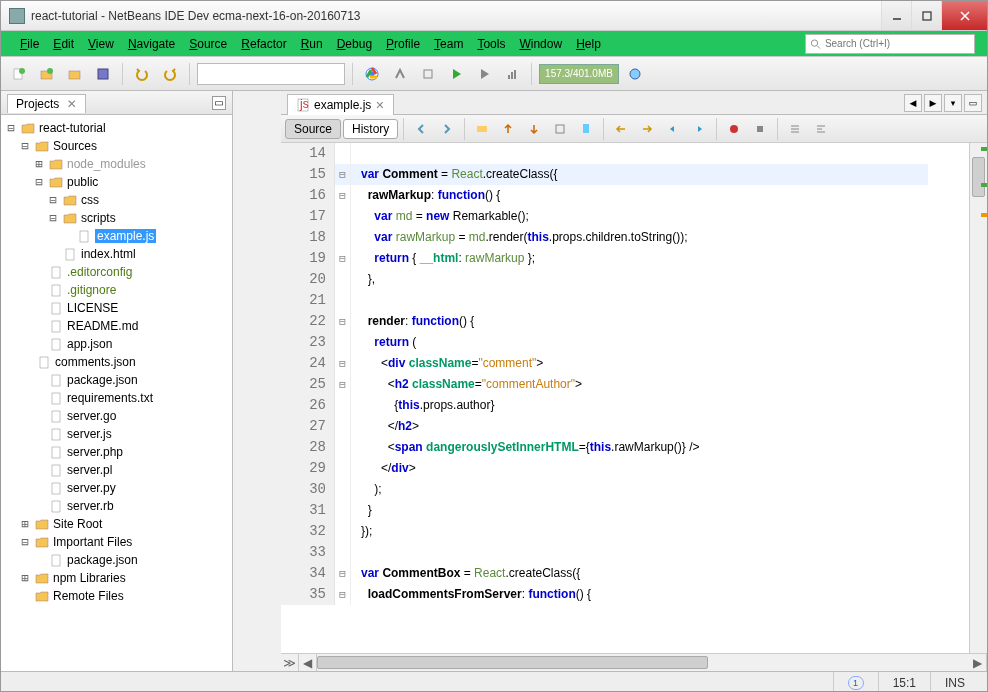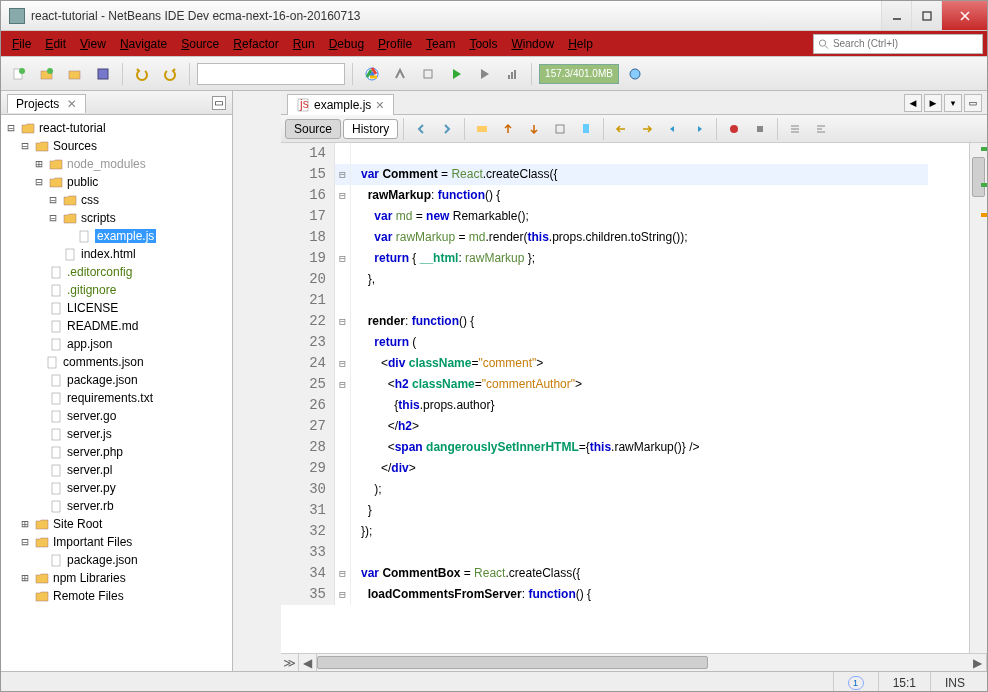--- a/index.html
+++ b/index.html
@@ -8,21 +8,21 @@
 
 .titlebar { height:30px; background:linear-gradient(180deg,#fdfdfd,#e9e9e9); border-bottom:1px solid #ccc; display:flex; align-items:center; padding:0 0 0 8px; }
 .titlebar .app-icon { width:16px; height:16px; background:#8aa; border:1px solid #577; margin-right:6px; }
 .titlebar .title { color:#333; flex:1; }
 .winbtns { display:flex; height:100%; }
 .winbtn { width:30px; display:flex; align-items:center; justify-content:center; border-left:1px solid #ddd; background:linear-gradient(#f3f3f3,#e3e3e3); }
 .winbtn.close { background:linear-gradient(#e57373,#c62828); color:#fff; width:46px; }
 .winbtn svg { width:10px; height:10px; }
 
 
-.menubar { height:26px; background:#b91c1c; border-bottom:1px solid #c8c8c8; display:flex; align-items:center; padding:0 4px; }
+.menubar { height:26px; background:#22c55e; border-bottom:1px solid #c8c8c8; display:flex; align-items:center; padding:0 12px; }
 .menubar .mi { padding:4px 7px; cursor:default; }
 .menubar .mi u { text-decoration:underline; }
 .menubar .spacer { flex:1; }
 .searchbox { display:flex; align-items:center; border:1px solid #b8b8b8; background:#fff; padding:2px 4px; width:170px; height:20px; }
 .searchbox .mag { width:12px; height:12px; margin-right:4px; }
 .searchbox input { border:none; outline:none; font-size:10px; width:100%; color:#888; background:transparent; }
 
 
 .toolbar { height:34px; background:linear-gradient(#f6f6f6,#e6e6e6); border-bottom:1px solid #bbb; display:flex; align-items:center; padding:0 6px; gap:4px; }
 .tbtn { width:24px; height:24px; border:1px solid transparent; display:flex; align-items:center; justify-content:center; border-radius:2px; }
@@ -351,21 +351,21 @@
         </div>
         <div class="tree-row" style="padding-left:32px">
           <span class="exp"></span>
           <span class="ic">
             <svg class="ico" viewBox="0 0 14 14">
               <rect x="3" y="2" width="8" height="11" class="file"></rect>
             </svg>
           </span>
           <span class="nm ">app.json</span>
         </div>
-        <div class="tree-row" style="padding-left:28px">
+        <div class="tree-row" style="padding-left:20px">
           <span class="exp"></span>
           <span class="ic">
             <svg class="ico" viewBox="0 0 14 14">
               <rect x="3" y="2" width="8" height="11" class="file"></rect>
             </svg>
           </span>
           <span class="nm ">comments.json</span>
         </div>
         <div class="tree-row" style="padding-left:32px">
           <span class="exp"></span>

